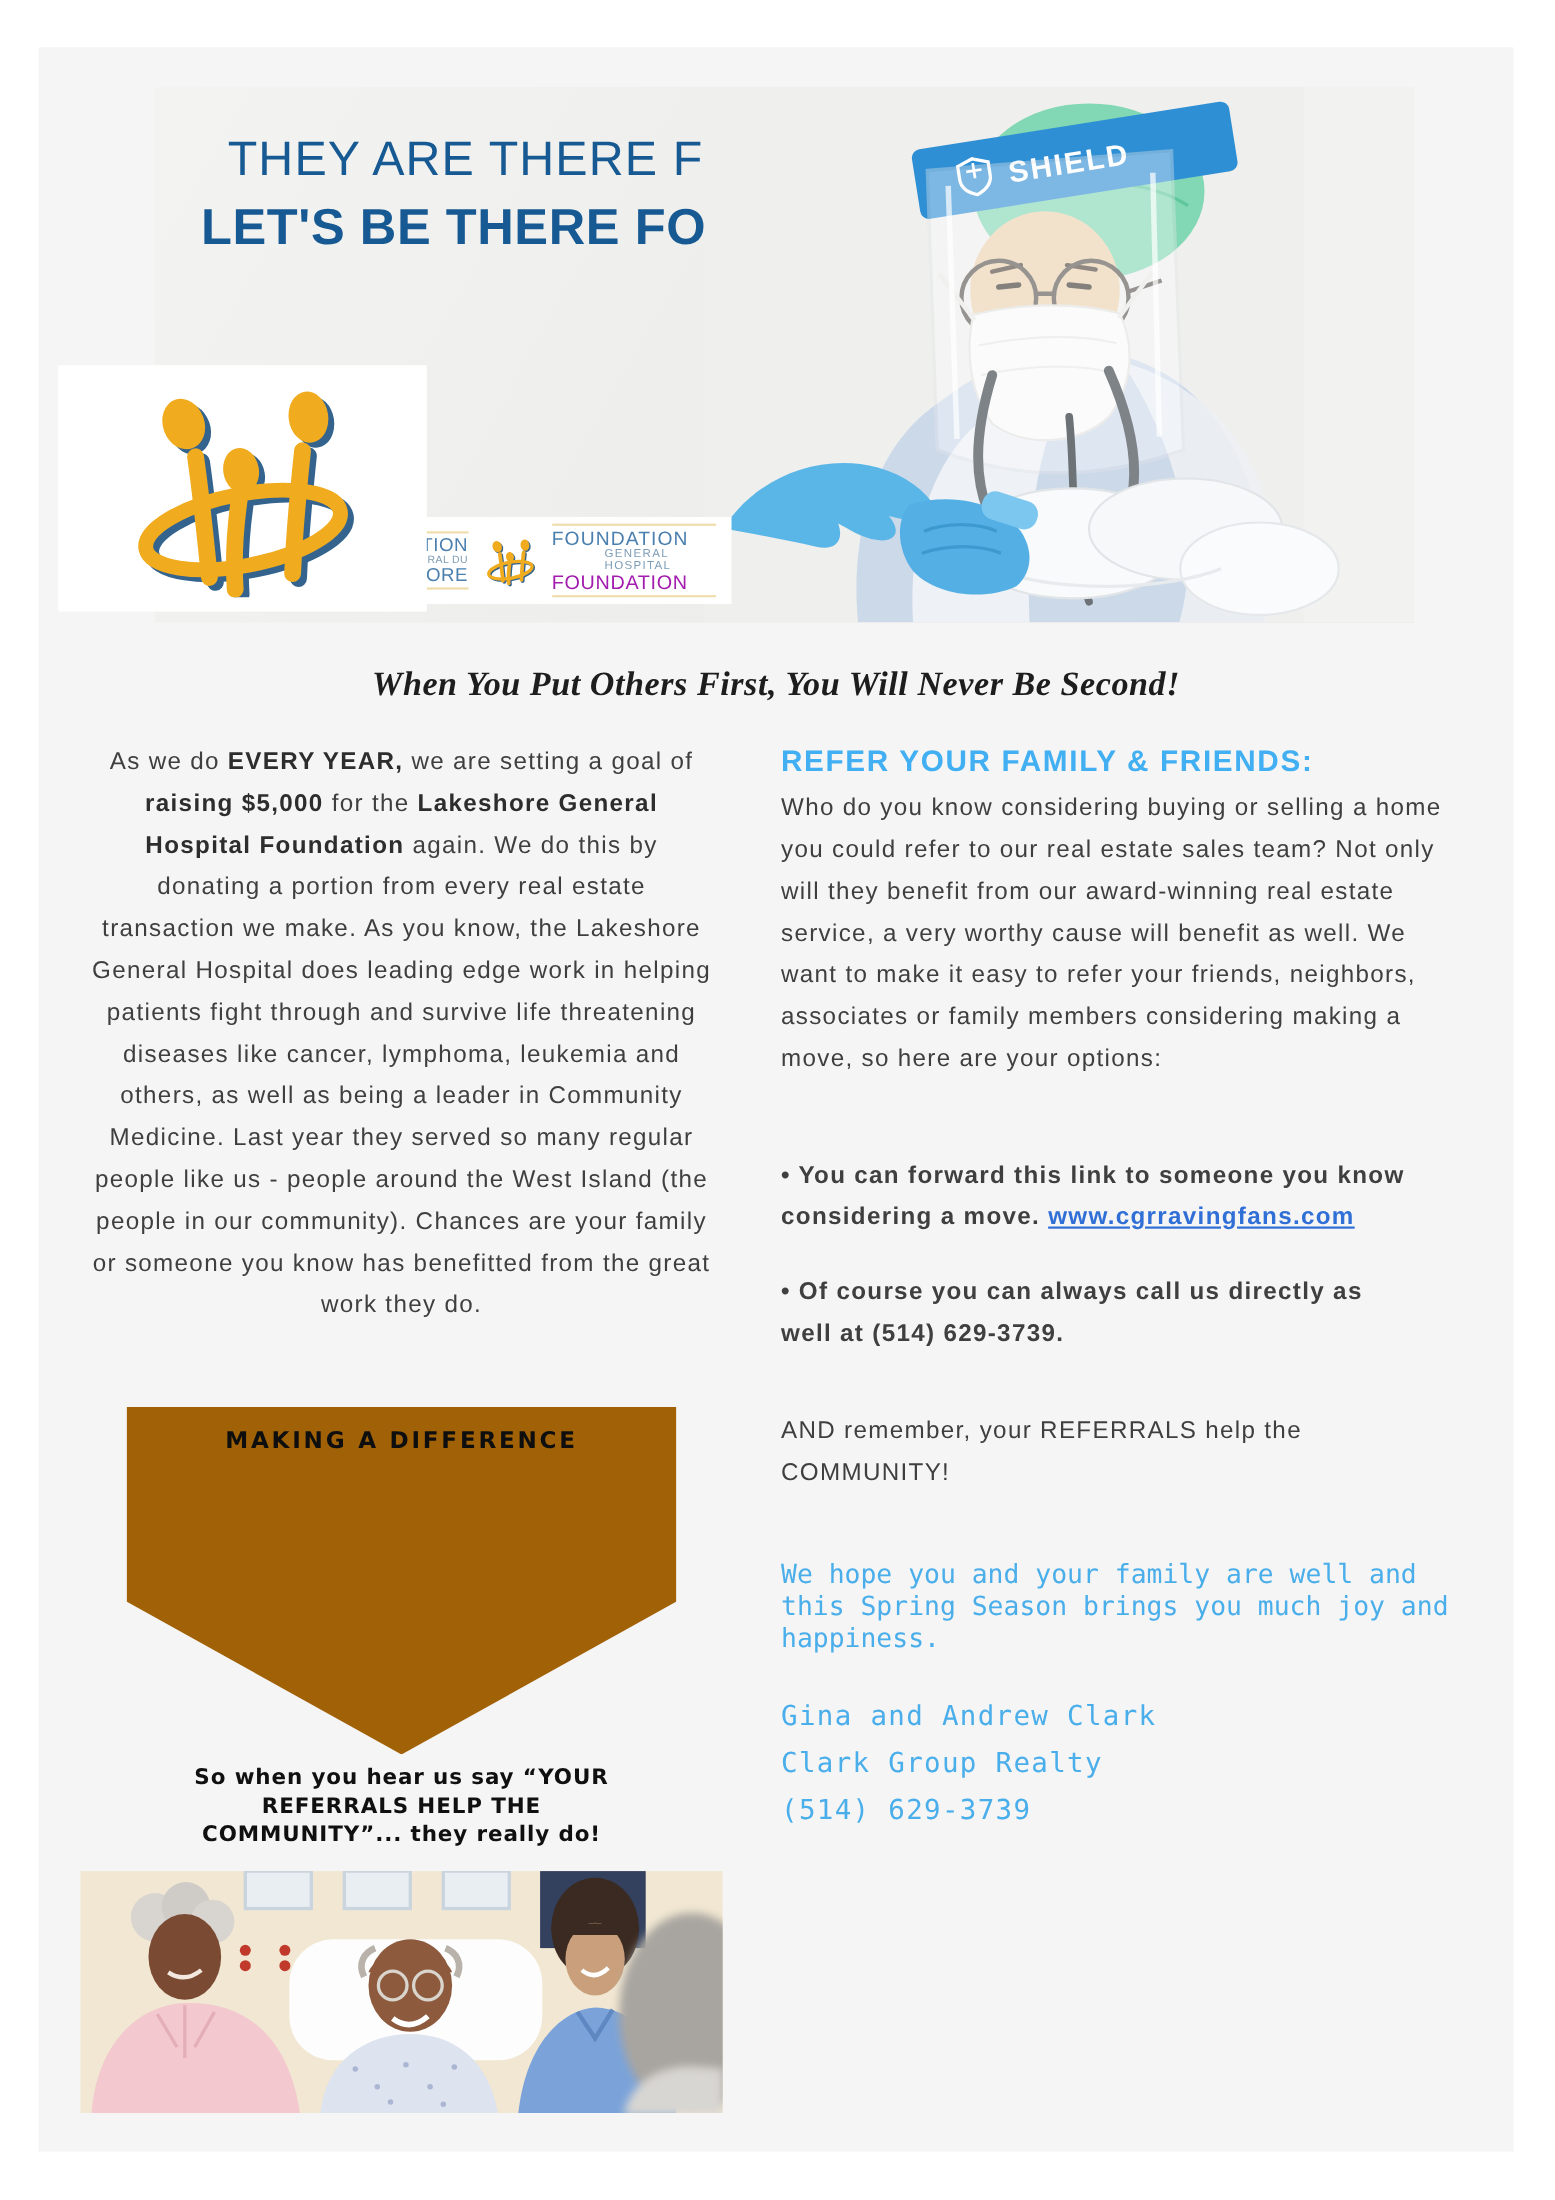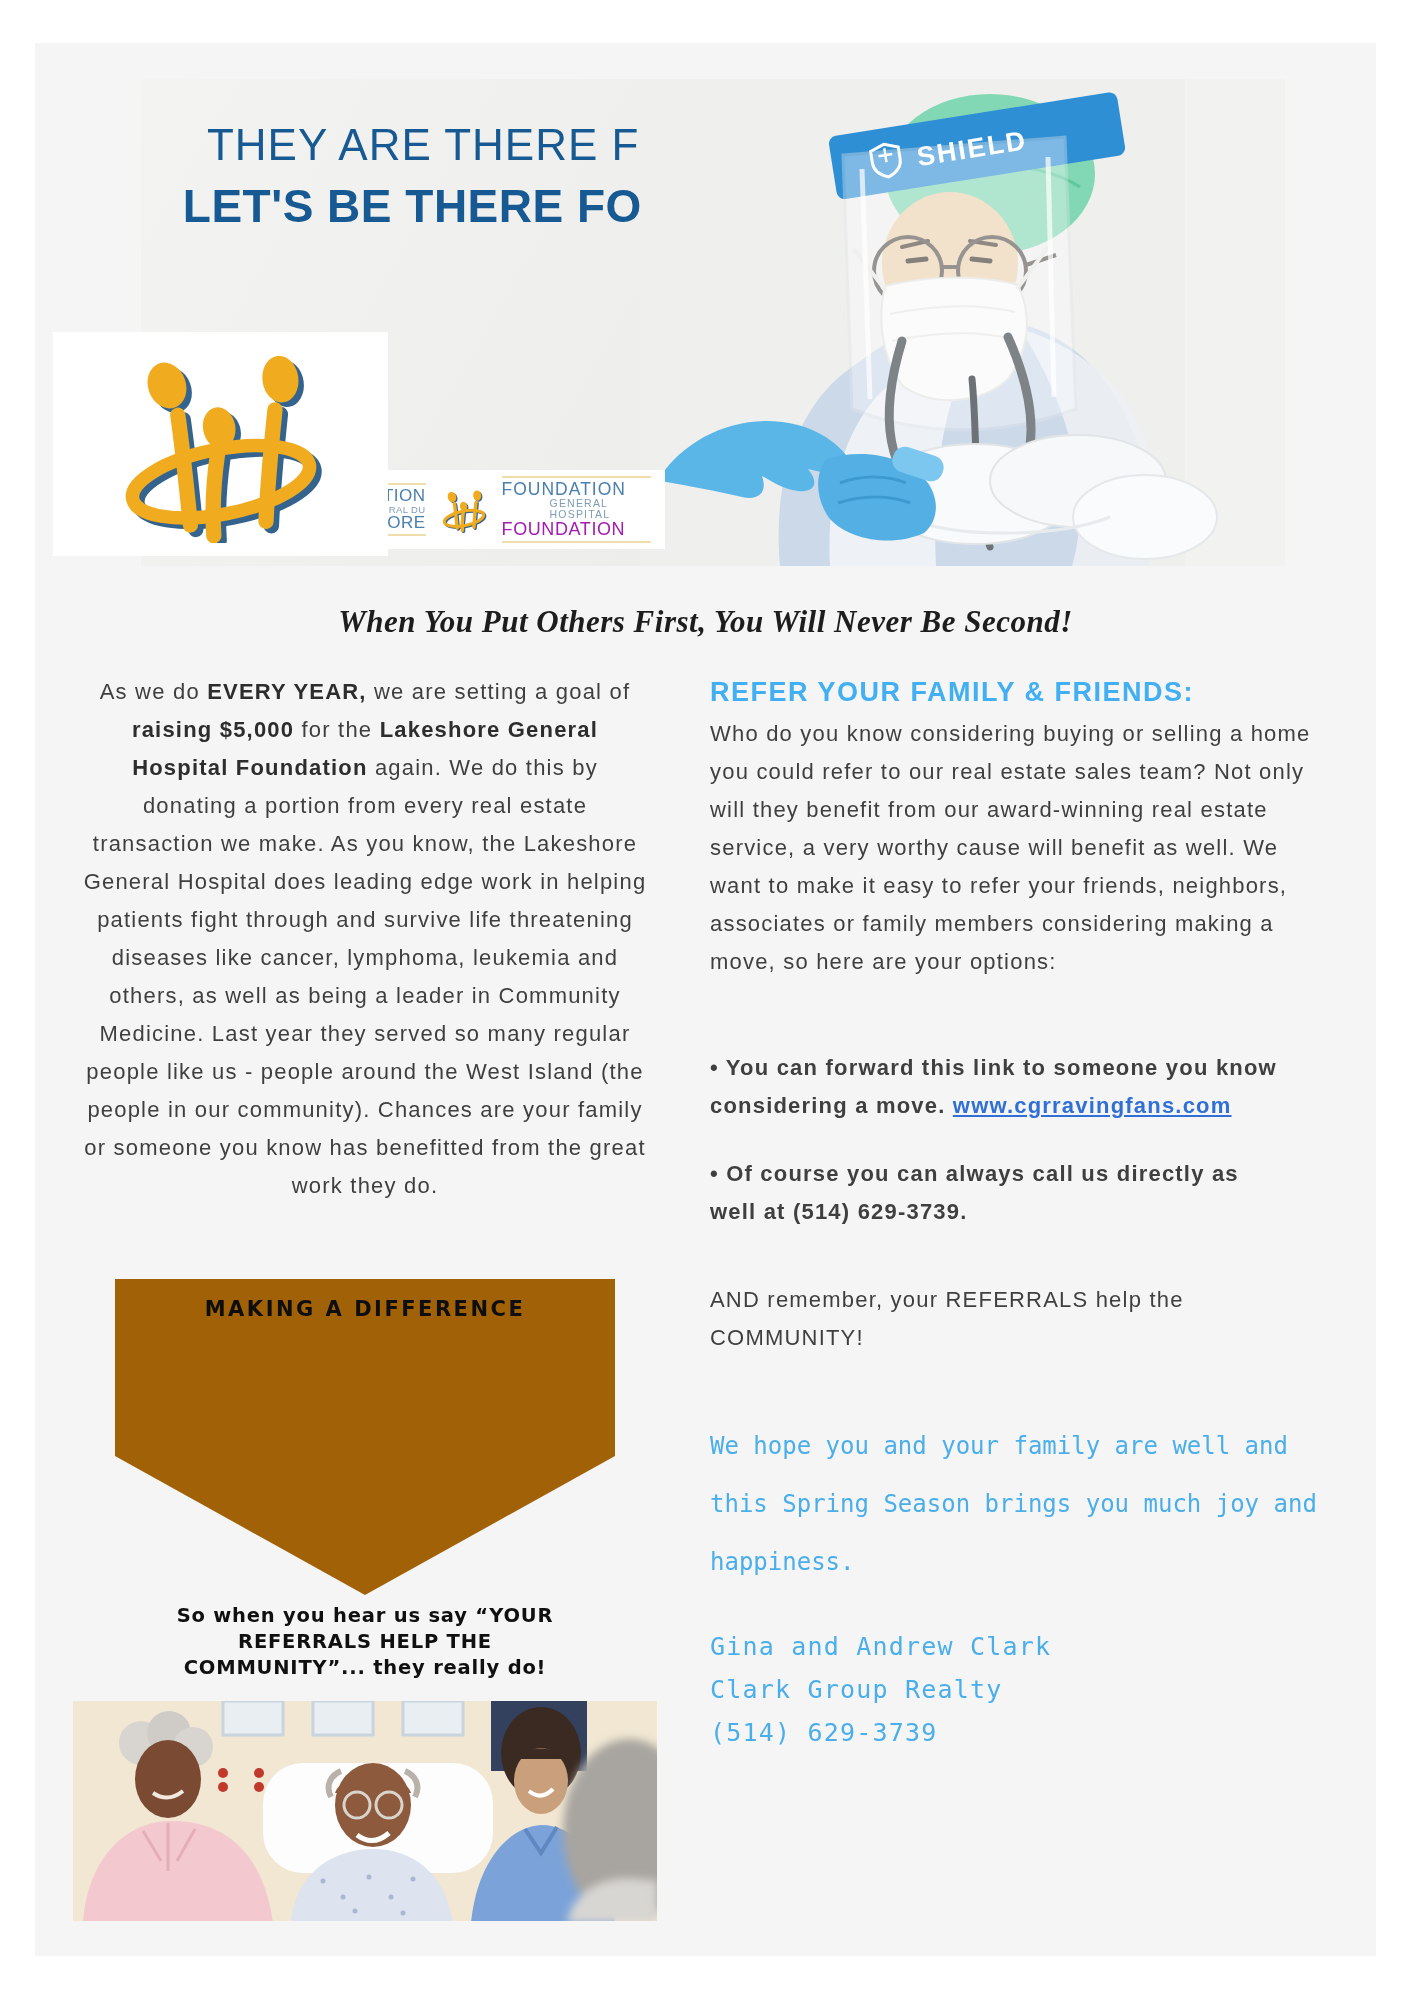--- a/index.html
+++ b/index.html
@@ -53,21 +53,21 @@
              font-size:19.5px;line-height:26px;letter-spacing:.8px;color:#101010;}
 
   .patient-photo{margin:20px 0 0 -9px;width:584px;height:220px;display:block;}
 
   
   .refer-heading{font-size:27px;font-weight:700;color:#41aff2;letter-spacing:1.5px;line-height:38px;margin-bottom:4px;}
   .right-intro{min-height:304px;}
   .bullet{margin-top:30px;max-width:600px;font-weight:bold;}
   .inline-link{color:#2f6fd6;text-decoration:underline;}
   .reminder{margin-top:50px;}
-  .wellwish{margin-top:60px;font-family:"DejaVu Sans Mono",monospace;font-size:24px;line-height:58px;
+  .wellwish{margin-top:60px;font-family:"DejaVu Sans Mono",monospace;font-size:24px;line-height:29px;
             letter-spacing:0;color:#4aaeea;}
   .signature{margin-top:34px;font-family:"DejaVu Sans Mono",monospace;font-size:25px;line-height:43px;color:#4aaeea;}
 </style>
 </head>
 <body>
 
 <svg width="0" height="0" style="position:absolute">
   <defs>
     <g id="lgh-logo">
 

